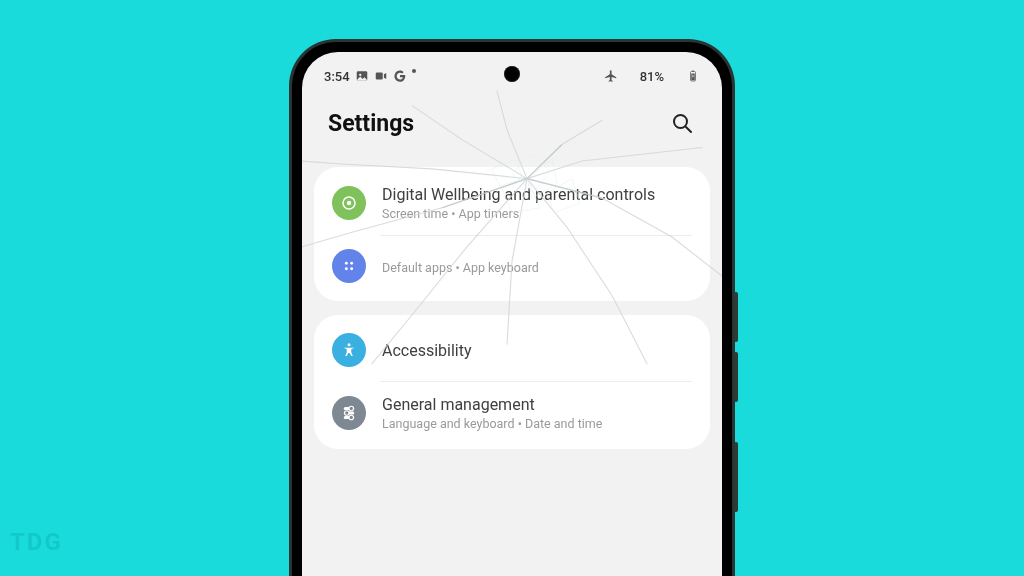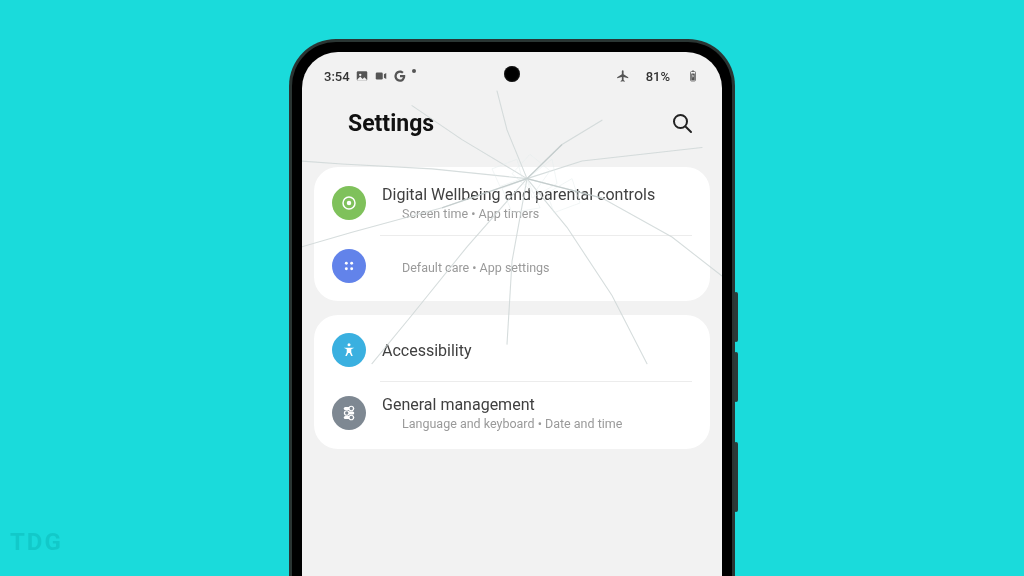--- a/index.html
+++ b/index.html
@@ -69,30 +69,29 @@
     height: 40px;
     display: flex;
     align-items: center;
     justify-content: space-between;
     padding: 8px 22px 0;
     font-size: 13px;
     font-weight: 500;
     color: #333;
   }
   .status-left { display: flex; align-items: flex-start; gap: 5px; }
-  .status-right { display: flex; align-items: center; gap: 16px; }
+  .status-right { display: flex; align-items: center; gap: 22px; }
   .status-ico { width: 14px; height: 14px; display: inline-flex; align-items: center; justify-content: center; }
   .status-dot { width: 4px; height: 4px; background: #555; border-radius: 50%; }
 
   .header {
     padding: 18px 26px 30px;
     display: flex;
     align-items: center;
     justify-content: space-between;
-    margin-left: 20px;
   }
   .header h1 {
     font-size: 23px;
     font-weight: 700;
     color: #111;
   }
   .search-btn { width: 26px; height: 26px; color: #333; }
 
   .content { padding: 0 12px; }
   .card {
@@ -131,21 +130,20 @@
     font-size: 16px;
     color: #404040;
     font-weight: 400;
     white-space: nowrap;
     overflow: hidden;
   }
   .row-sub {
     font-size: 12.5px;
     color: #9a9a9a;
     margin-top: 2px;
-    margin-left: 20px;
   }
 
   .ic-wellbeing { background: #7fc15b; }
   .ic-battery { background: #1bb393; }
   .ic-apps { background: #6283ea; }
   .ic-general { background: #7e8892; }
   .ic-access { background: #3ab0e0; }
 
   .crack {
     position: absolute;
@@ -236,21 +234,21 @@
         <div class="row">
           <div class="row-icon ic-apps">
             <svg viewBox="0 0 24 24" width="16" height="16" fill="#fff">
                 <circle cx="8" cy="8" r="2.2"></circle>
                 <circle cx="16" cy="8" r="2.2"></circle>
                 <circle cx="8" cy="16" r="2.2"></circle>
                 <circle cx="16" cy="16" r="2.2"></circle>
               </svg>
           </div>
           <div class="row-txt">
-            <div class="row-sub">Default care  •  App settings</div>
+            <div class="row-sub">Default apps  •  App keyboard</div>
           </div>
         </div>
       </div>
 
       <div class="card">
         <div class="row">
           <div class="row-icon ic-access">
             <svg viewBox="0 0 24 24" width="18" height="18" fill="#fff">
                 <circle cx="12" cy="5" r="2"></circle>
                 <path d="M5 9h14l-4 2v4l2 5h-2l-2-4h-2l-2 4H7l2-5v-4z"></path>

